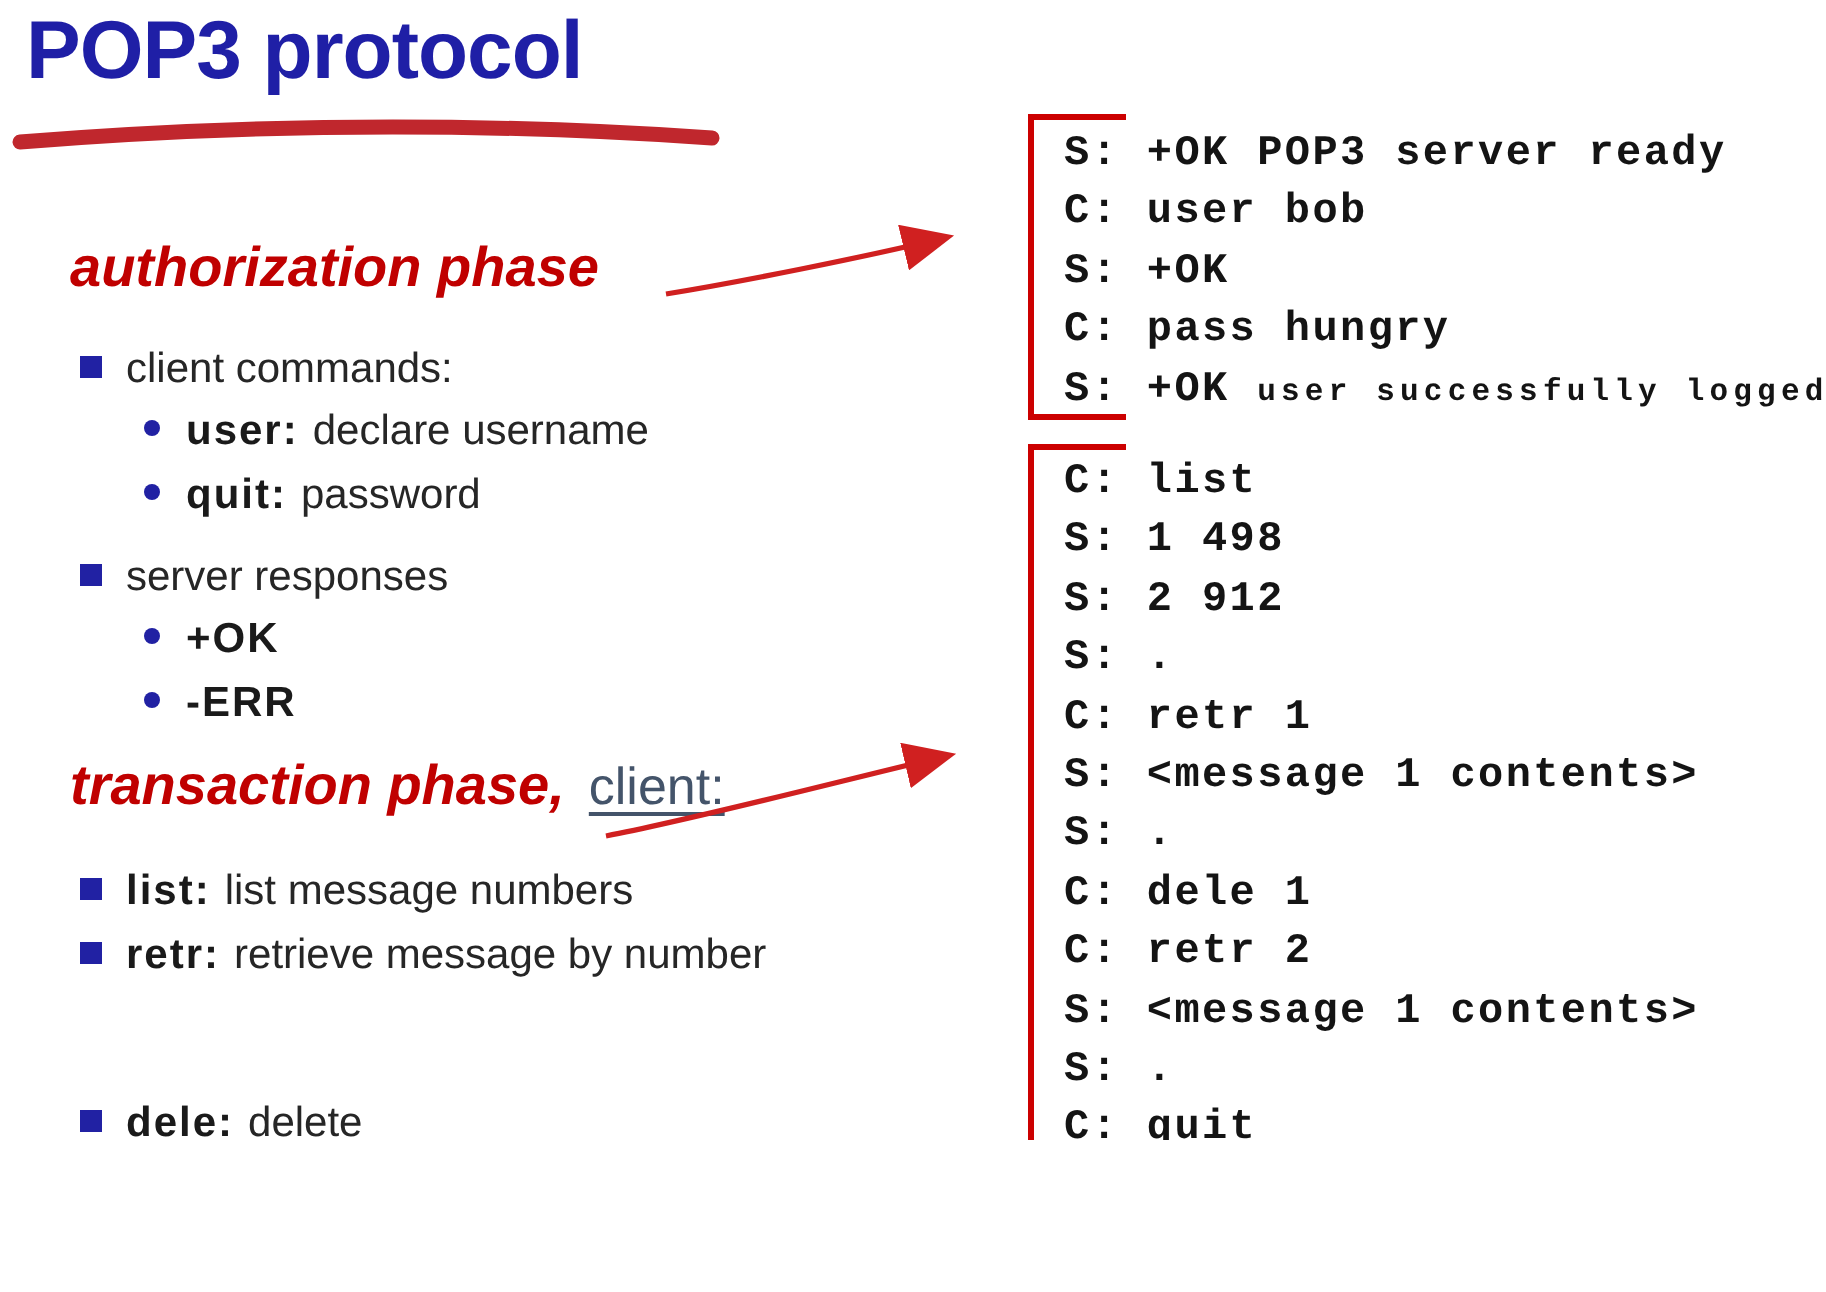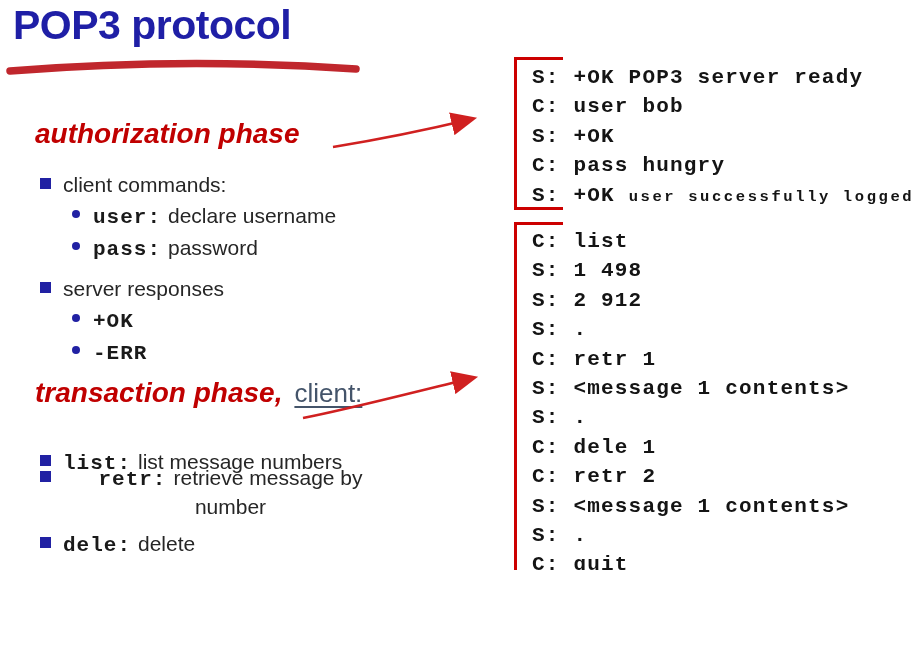--- a/index.html
+++ b/index.html
@@ -23,27 +23,27 @@
   }
   #heading-authorization{top:118px;}
   #heading-transaction{top:377px;}
   .heading-slate{
     font-style:normal;font-weight:400;font-size:26px;color:#44546A;
     text-decoration:underline;text-decoration-thickness:2px;text-underline-offset:4px;
     margin-left:12px;
   }
   
   .row{position:absolute;display:flex;align-items:flex-start;z-index:2;}
-  .row.l1{left:40px;text-align:center;}
+  .row.l1{left:40px;}
   .row.l2{left:72px;}
   .sq-marker{width:11px;height:11px;background:#2121A3;margin:7px 12px 0 0;flex:none;}
   .dot-marker{width:8px;height:8px;border-radius:50%;background:#2121A3;margin:8px 13px 0 0;flex:none;}
   .content{font-size:21px;color:#262626;line-height:27px;}
   .mono{
-    font-family:Liberation Mono, monospace;
+    font-family:Liberation Sans, sans-serif;
     font-weight:700;font-size:21px;letter-spacing:1px;color:#1a1a1a;
   }
   .desc{margin-left:7px;margin-top:20px;}
   #bullet-retr .content{max-width:335px;}
   
   .code-box{
     position:absolute;left:514px;width:424px;box-sizing:border-box;
     border-left:3px solid #CC0000;padding-left:15px;z-index:1;
   }
   .code-box::before,.code-box::after{
@@ -75,21 +75,21 @@
   </div>
   <div class="row l2" style="top:202px">
     <span class="dot-marker"></span>
     <div class="content">
       <span class="mono">user:</span><span class="desc">declare username</span>
     </div>
   </div>
   <div class="row l2" style="top:234px">
     <span class="dot-marker"></span>
     <div class="content">
-      <span class="mono">pass:</span><span class="desc">password</span>
+      <span class="mono">quit:</span><span class="desc">password</span>
     </div>
   </div>
 
   <div class="row l1" style="top:275px">
     <span class="sq-marker"></span>
     <div class="content">server responses</div>
   </div>
   <div class="row l2" style="top:306px">
     <span class="dot-marker"></span>
     <div class="content">
@@ -100,33 +100,33 @@
     <span class="dot-marker"></span>
     <div class="content">
       <span class="mono">-ERR</span>
     </div>
   </div>
 
   <div class="phase-heading" id="heading-transaction">
     <span>transaction phase,</span><span class="heading-slate">client:</span>
   </div>
 
-  <div class="row l1" style="top:448px">
+  <div class="row l1" style="top:432px">
     <span class="sq-marker"></span>
     <div class="content">
       <span class="mono">list:</span><span class="desc">list message numbers</span>
     </div>
   </div>
   <div class="row l1" style="top:464px" id="bullet-retr">
     <span class="sq-marker"></span>
     <div class="content">
       <span class="mono">retr:</span><span class="desc">retrieve message by number</span>
     </div>
   </div>
-  <div class="row l1" style="top:530px">
+  <div class="row l1" style="top:548px">
     <span class="sq-marker"></span>
     <div class="content">
       <span class="mono">dele:</span><span class="desc">delete</span>
     </div>
   </div>
   <div class="row l1" style="top:569px">
     <span class="sq-marker"></span>
     <div class="content">
       <span class="mono">quit</span>
     </div>

